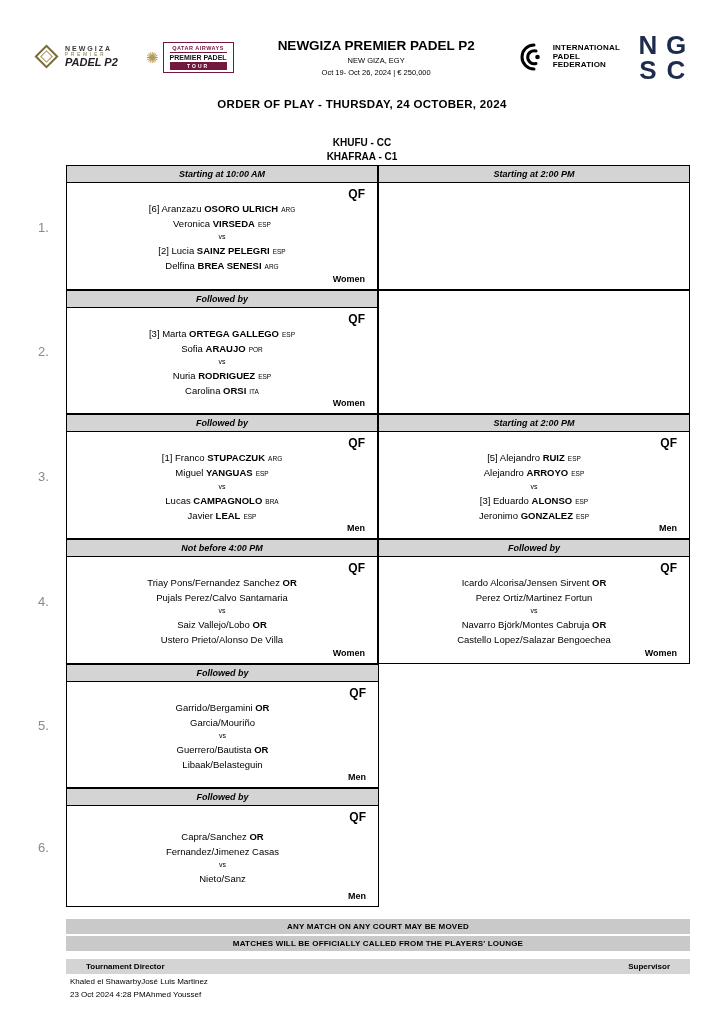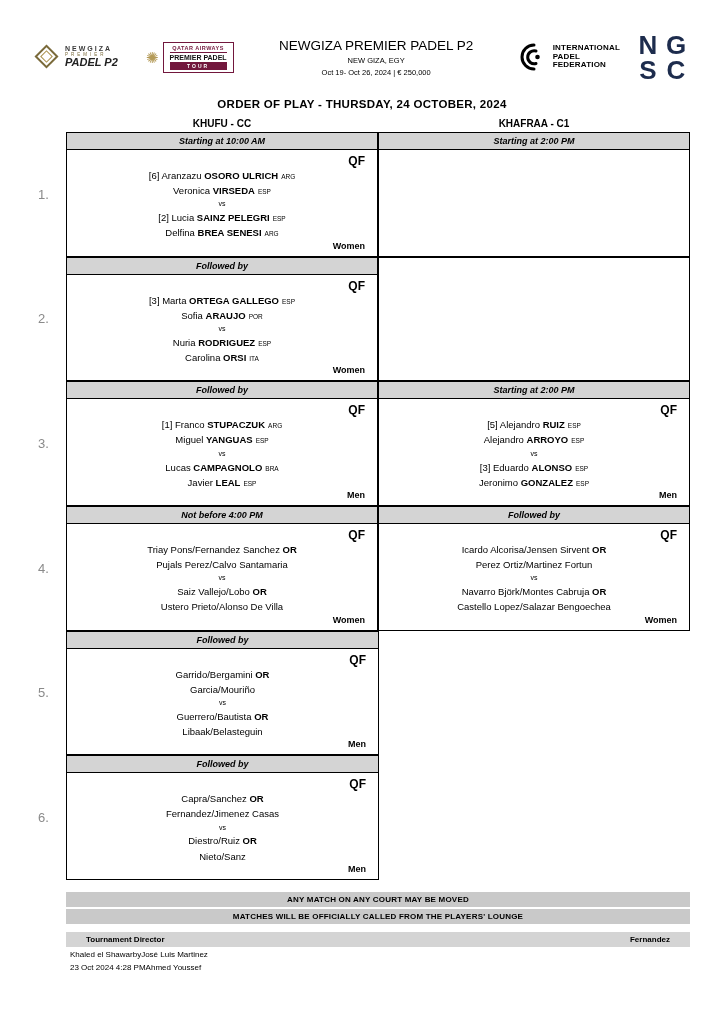--- a/index.html
+++ b/index.html
@@ -19,32 +19,32 @@
   .ng-l1 { font-size:7px; font-weight:bold; letter-spacing:2px; color:#3a3a3a; }
   .ng-l2 { font-size:4.5px; letter-spacing:3px; color:#7a6a3a; }
   .ng-l3 { font-size:11px; font-weight:bold; font-style:italic; color:#222; }
   .qa-logo { display:flex; align-items:center; gap:4px; flex:0 0 auto; }
   .qa-star { color:#b49a57; font-size:15px; line-height:1; }
   .qa-box { border:1.5px solid #72173d; text-align:center; padding:2px 6px; }
   .qa-l1 { font-size:5.5px; font-weight:bold; color:#72173d; letter-spacing:0.5px; border-bottom:0.5px solid #72173d; padding-bottom:1px; }
   .qa-l2 { font-size:7px; font-weight:bold; color:#111; margin-top:1px; }
   .qa-l3 { font-size:5px; font-weight:bold; color:#fff; background:#72173d; margin-top:1px; padding:1px 0; letter-spacing:2px; }
   .title-block { flex:1; text-align:center; }
-  .t1 { font-size:13.5px; font-weight:normal; }
+  .t1 { font-size:13.5px; font-weight:bold; }
   .t2 { font-size:7.5px; margin-top:3px; }
   .t3 { font-size:7.5px; margin-top:3px; }
   .ipf-logo { display:flex; align-items:center; gap:4px; flex:0 0 auto; }
   .ipf-text { font-size:8px; font-weight:bold; line-height:1.08; letter-spacing:0.2px; }
   .ngsc { display:grid; grid-template-columns:28px 28px; grid-auto-rows:25px; justify-items:center; align-items:center; color:#1d2c4d; font-weight:bold; font-size:26px; line-height:1; flex:0 0 auto; margin-left:4px; }
 
   
   .order-title { text-align:center; font-size:11.5px; font-weight:bold; margin-top:8px; letter-spacing:0.3px; }
 
   
-  .court-heads { display:flex; margin-top:8px; }
+  .court-heads { display:flex; margin-top:27px;flex-direction:column; }
   .gutter { width:32px; flex:0 0 auto; }
   .court { flex:1; text-align:center; font-weight:bold; font-size:10px; padding-bottom:3px; }
 
   
   .sheet { }
   .trow { display:flex; }
   .rownum { width:32px; flex:0 0 auto; display:flex; align-items:center; padding-left:4px; box-sizing:border-box; color:#8a8a8a; font-size:13px; }
   .cells { flex:1; display:flex; }
   .cell { flex:1; display:flex; flex-direction:column; border:1px solid #000; background:#fff; min-width:0; }
   .cell.blank { border:none; }
@@ -283,42 +283,41 @@
       <div class="cells">
         <div class="cell">
           <div class="sched">Followed by</div>
           <div class="cellbody">
             <div class="match">
               <div class="stage">QF</div>
               <div class="plines">
                 <div class="pline"><span class="pre">Capra/Sanchez </span><span class="sn">OR</span><span class="cc"></span></div>
                 <div class="pline"><span class="pre">Fernandez/Jimenez Casas</span><span class="sn"></span><span class="cc"></span></div>
                 <div class="vs">vs</div>
-                <div class="pline"><span class="pre">Diestro/Ruiz </span><span class="sn">OR</span><span class="cc"></span></div>
                 <div class="pline"><span class="pre">Nieto/Sanz</span><span class="sn"></span><span class="cc"></span></div>
               </div>
               <div class="gender">Men</div>
             </div>
           </div>
         </div>
         <div class="cell blank"></div>
       </div>
     </div>
 
   </div>
 
   <div class="below">
     <div class="notice">
       <div>ANY MATCH ON ANY COURT MAY BE MOVED</div>
       <div>MATCHES WILL BE OFFICIALLY CALLED FROM THE PLAYERS' LOUNGE</div>
     </div>
 
     <div class="fbar">
       <span class="fl">Tournament Director</span>
-      <span class="fr">Fernandez</span>
+      <span class="fr">Supervisor</span>
     </div>
     <div class="frow">
       <span class="fl">Khaled el Shawarby</span>
       <span class="fr">José Luis Martinez</span>
     </div>
 
     <div class="frow">
       <span class="fl">23 Oct 2024  4:28 PM</span>
       <span class="fr">Ahmed Youssef</span>
     </div>

